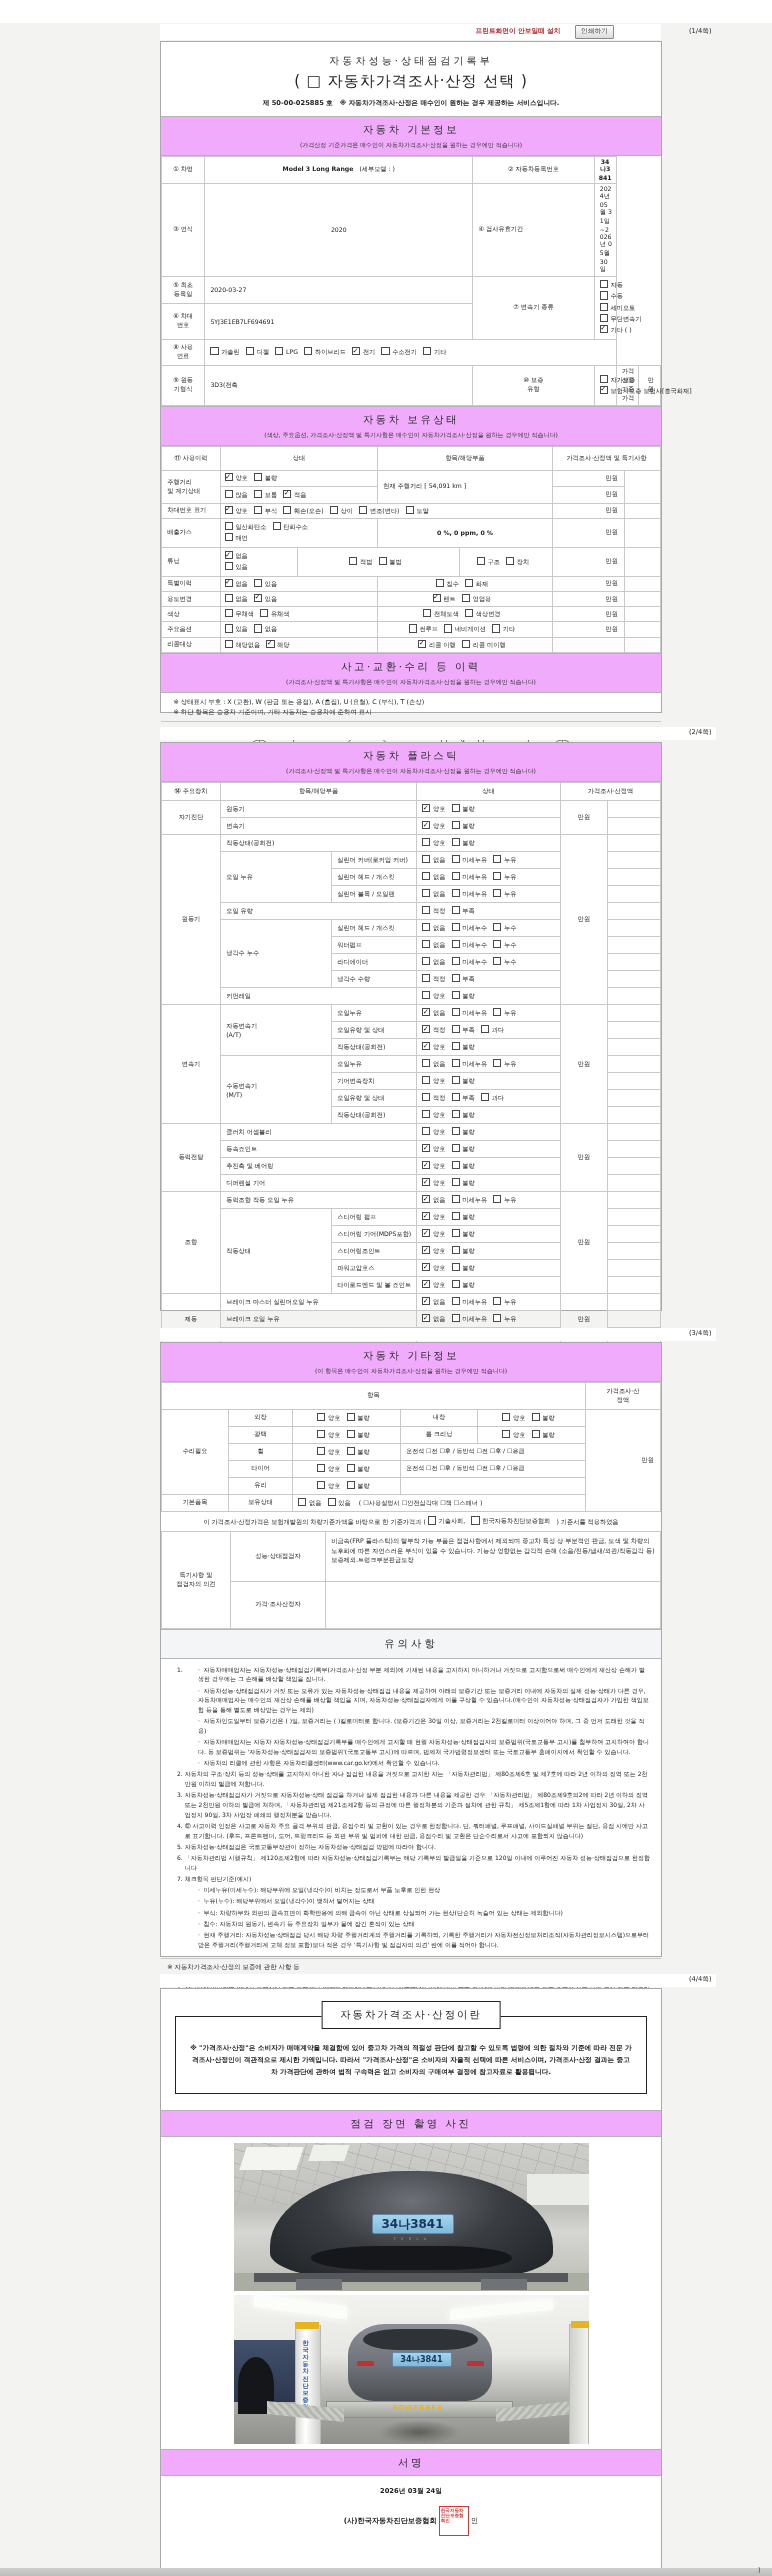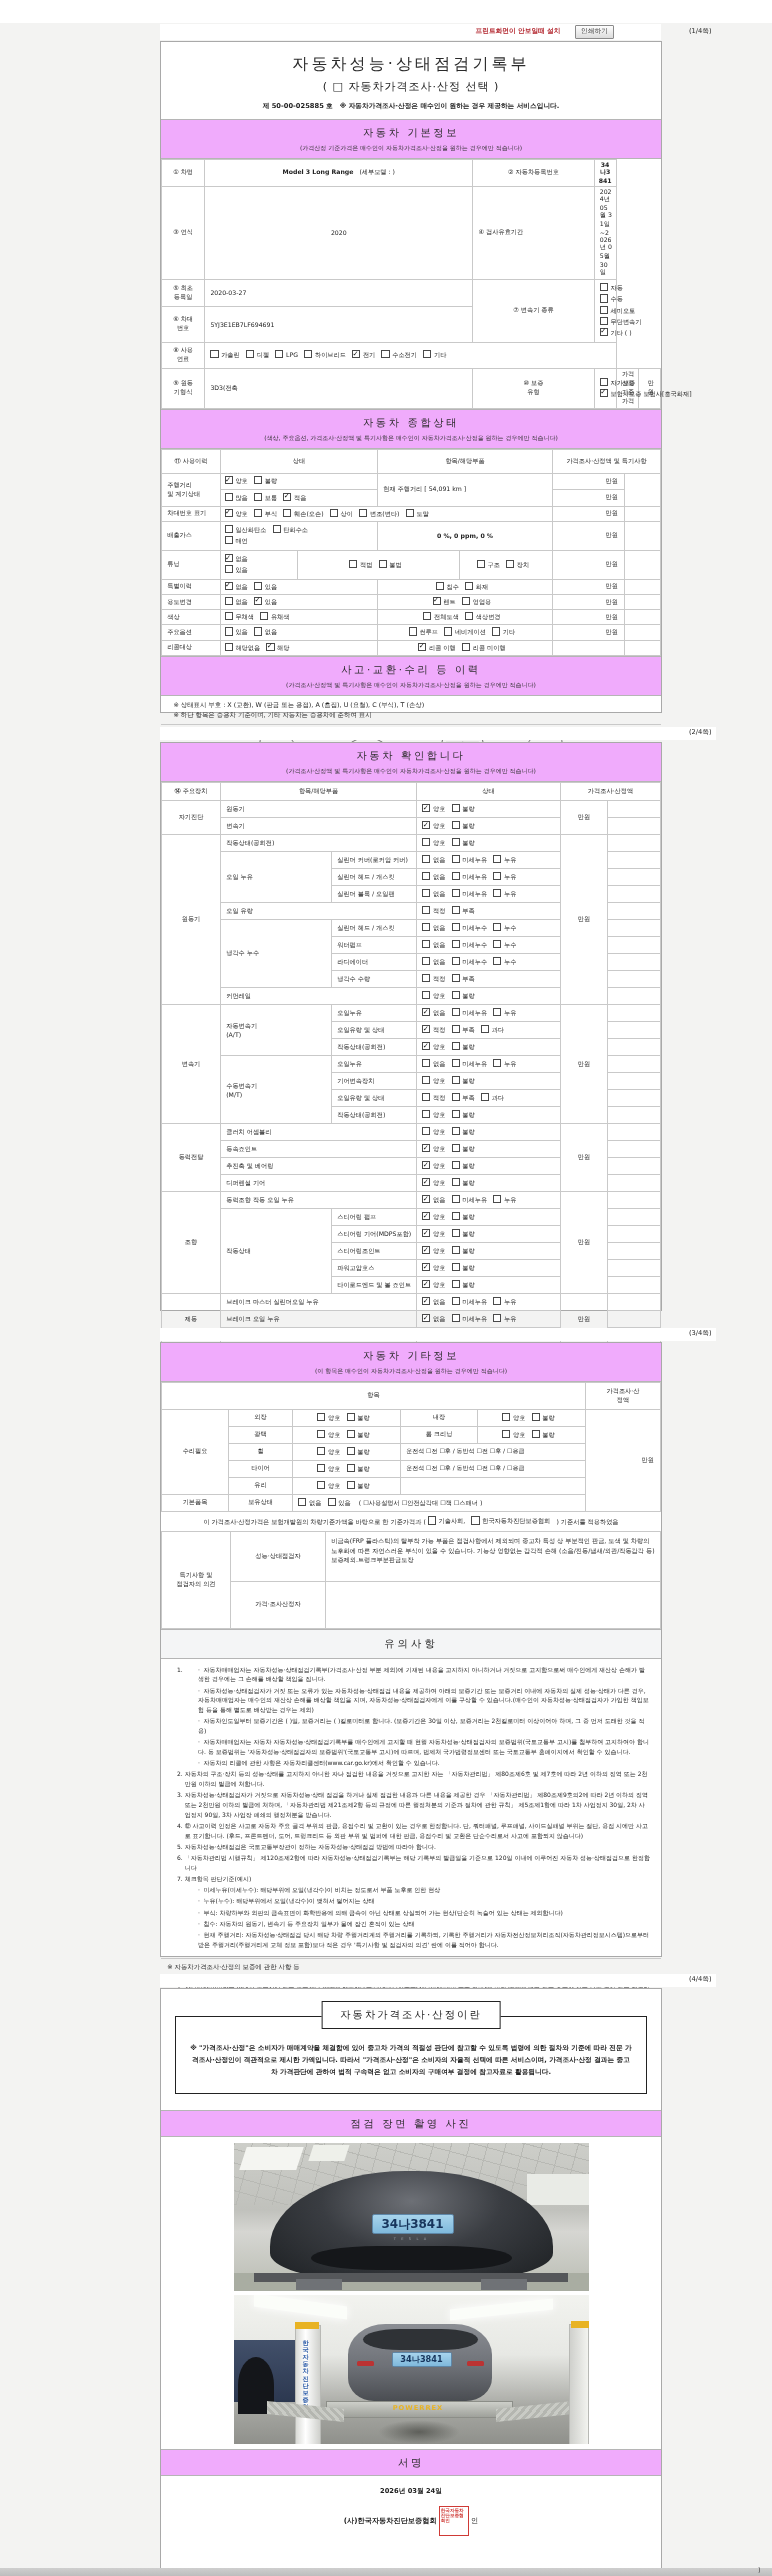--- a/index.html
+++ b/index.html
@@ -26,22 +26,22 @@
   th{font-weight:normal;text-align:center;background:#fff}
   td.lb{text-align:left;padding-left:5.2px}
   td.ct{text-align:center}
   td.pr{text-align:right;padding-right:6.2px}
   tr{height:14px}
   
   .opt{display:inline-block;margin:0.5px 6.2px 0.5px 0;white-space:nowrap}
   .cb{display:inline-block;width:6.2px;height:6.2px;border:0.8px solid #4a4a4a;background:#fff;vertical-align:-1px;margin-right:2.6px;position:relative}
   .cb.on:after{content:"\2713";position:absolute;left:-0.5px;top:-2.6px;font-size:7.2px;font-weight:bold;color:#111}
   
-  .doc-title{font-size:16px;letter-spacing:3.1px;text-align:center;margin-top:12.4px;color:#2a2a2a}
-  .doc-sub{font-size:11px;letter-spacing:1px;text-align:center;margin-top:4.1px}
+  .doc-title{font-size:10px;letter-spacing:3.1px;text-align:center;margin-top:12.4px;color:#2a2a2a}
+  .doc-sub{font-size:15px;letter-spacing:1px;text-align:center;margin-top:4.1px}
   .doc-no{font-size:6.7px;font-weight:bold;text-align:center;margin:7.2px 0 8.2px}
   .legend{padding:4.1px 12.4px;font-size:6.4px;line-height:1.6;border-bottom:0.5px solid #c9c9c9}
   
   .diagrams{display:flex;justify-content:center;gap:23px;padding:6.2px 0 7.2px;border-bottom:0.5px solid #c9c9c9}
   .diagrams svg{display:block}
   .dg{stroke:#555;fill:none;stroke-width:1.6}
   .dgt{font-size:11px;fill:#222}
   .xbox{fill:#3c3c3c}
   .xtxt{fill:#fff;font-size:10px;font-weight:bold}
   
@@ -127,21 +127,21 @@
       <td class="ct" style="width:34px">⑩ 보증<br>유형</td>
       <td class="lb" style="width:187px"><span class="opt"><span class="cb"></span>자가보증</span><span class="opt"><span class="cb on"></span>보험사보증 보험사[흥국화재]</span></td>
       <td class="lb" style="width:113px">가격산정 기준가격</td>
       <td class="pr">만원</td>
     </tr>
   </tbody>
       </table>
     </div>
 
   <div class="band">
-    <h2>자동차 종합상태</h2>
+    <h2>자동차 보유상태</h2>
     <div class="note">(색상, 주요옵션, 가격조사·산정액 및 특기사항은 매수인이 자동차가격조사·산정을 원하는 경우에만 적습니다)</div>
   </div>
   <div id="comp-table">
       <table style="border-top:none">
         <colgroup>
     <col style="width:59px">
           <col style="width:77px">
           <col style="width:80px">
     <col style="width:82px">
           <col style="width:93px">
@@ -378,21 +378,21 @@
           </tr>
   </tbody>
       </table>
     </div>
 </div>
 
 <div class="markstrip" style="top:727px"></div>
 <span class="pagemark" style="top:728px">(2/4쪽)</span>
 <div class="pagebox" style="top:742px;height:567px">
   <div class="band">
-    <h2>자동차 확인합니다</h2>
+    <h2>자동차 플라스틱</h2>
     <div class="note">(가격조사·산정액 및 특기사항은 매수인이 자동차가격조사·산정을 원하는 경우에만 적습니다)</div>
   </div>
   <div id="detail-table">
       <table style="border-top:none">
         <colgroup>
     <col style="width:59px">
           <col style="width:111px">
           <col style="width:85px">
     <col style="width:144px">
           <col style="width:47px">

